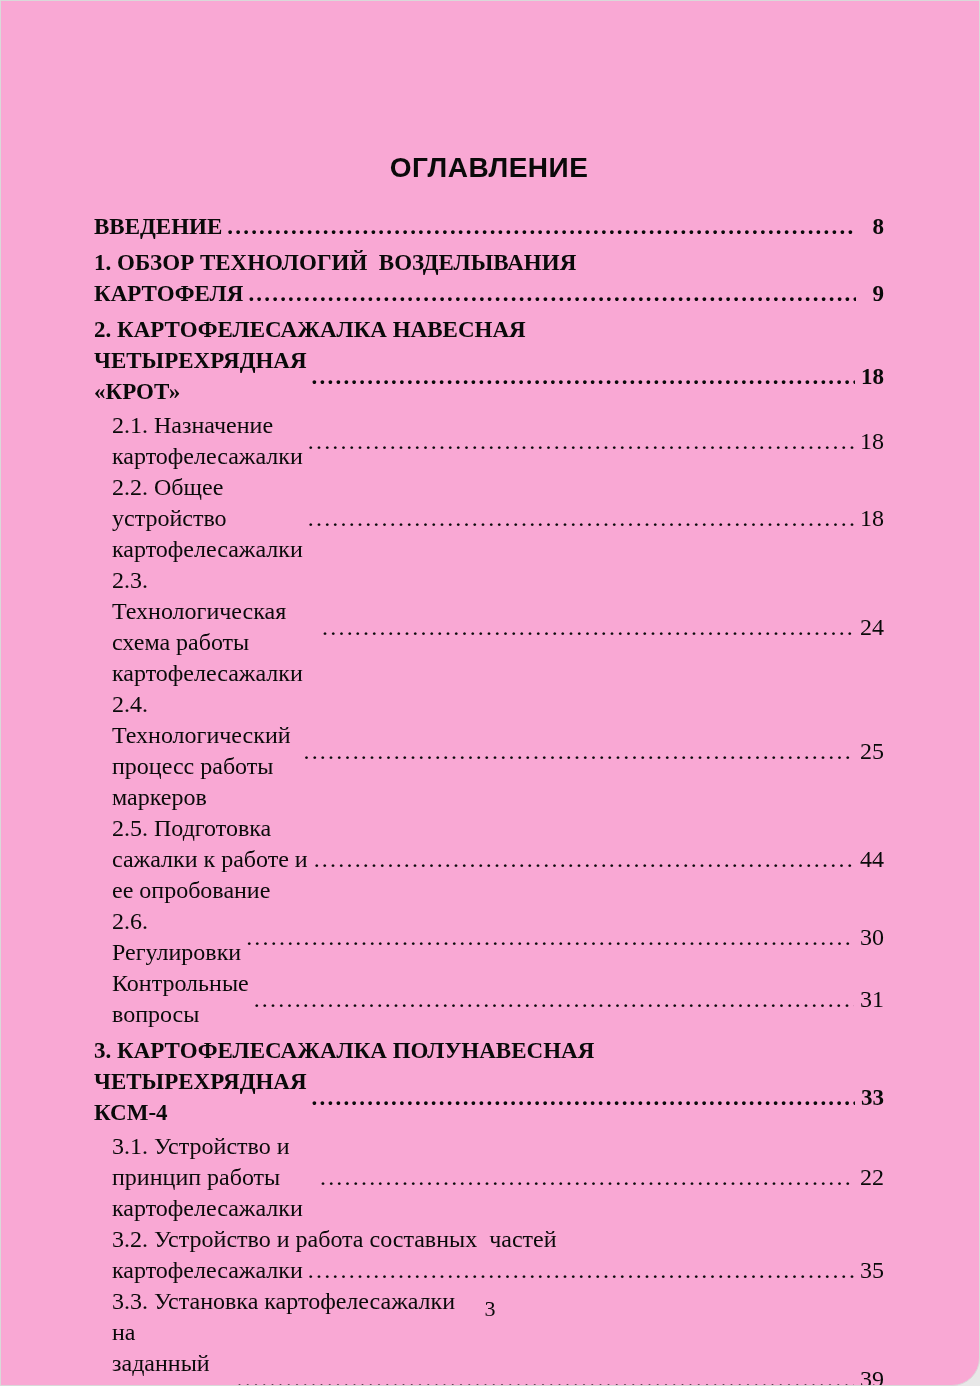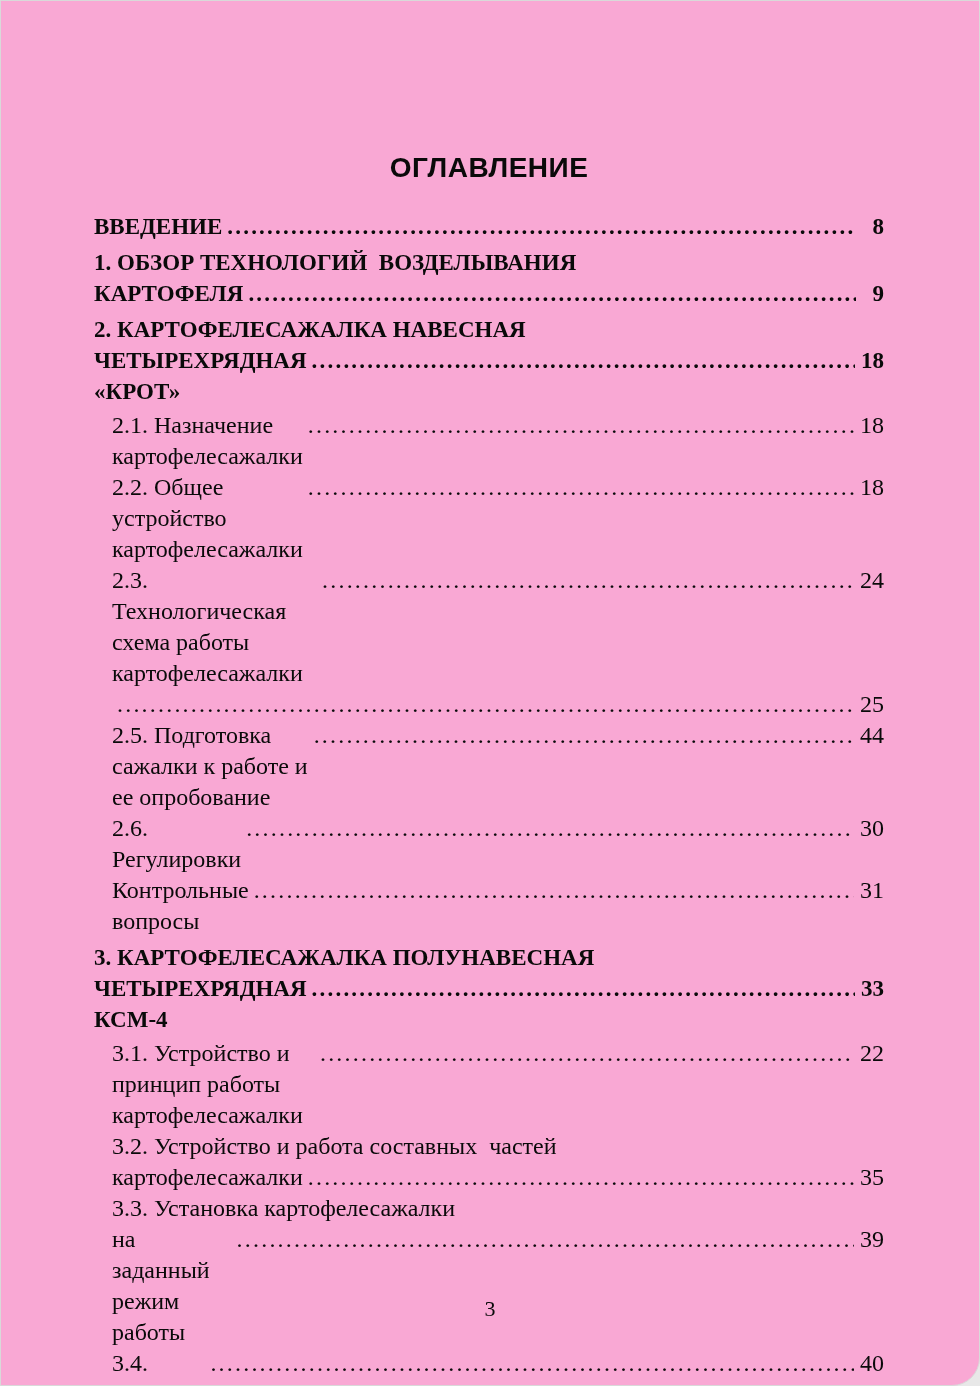--- a/index.html
+++ b/index.html
@@ -34,21 +34,21 @@
     font-weight: bold;
     font-size: 23px;
     margin: 5px 0 3px 0;
   }
   .entry.sub {
     font-size: 24px;
     padding-left: 18px;
   }
   .line {
     display: flex;
-    align-items: flex-start;
+    align-items: center;
     line-height: 31px;
     white-space: nowrap;
   }
   .text {
     white-space: pre-wrap;
     flex: 0 1 auto;
   }
   .leader {
     flex: 1 1 auto;
     overflow: hidden;
@@ -126,20 +126,21 @@
         </div>
         <div class="entry sub">
           <div class="line">
             <span class="text">2.3. Технологическая схема работы картофелесажалки</span>
             <span class="leader"></span>
             <span class="pagenum">24</span>
           </div>
         </div>
         <div class="entry sub">
           <div class="line">
+            <span class="text">2.4. Технологический процесс работы маркеров</span>
             <span class="leader"></span>
             <span class="pagenum">25</span>
           </div>
         </div>
         <div class="entry sub">
           <div class="line">
             <span class="text">2.5. Подготовка сажалки к работе и ее опробование</span>
             <span class="leader"></span>
             <span class="pagenum">44</span>
           </div>

